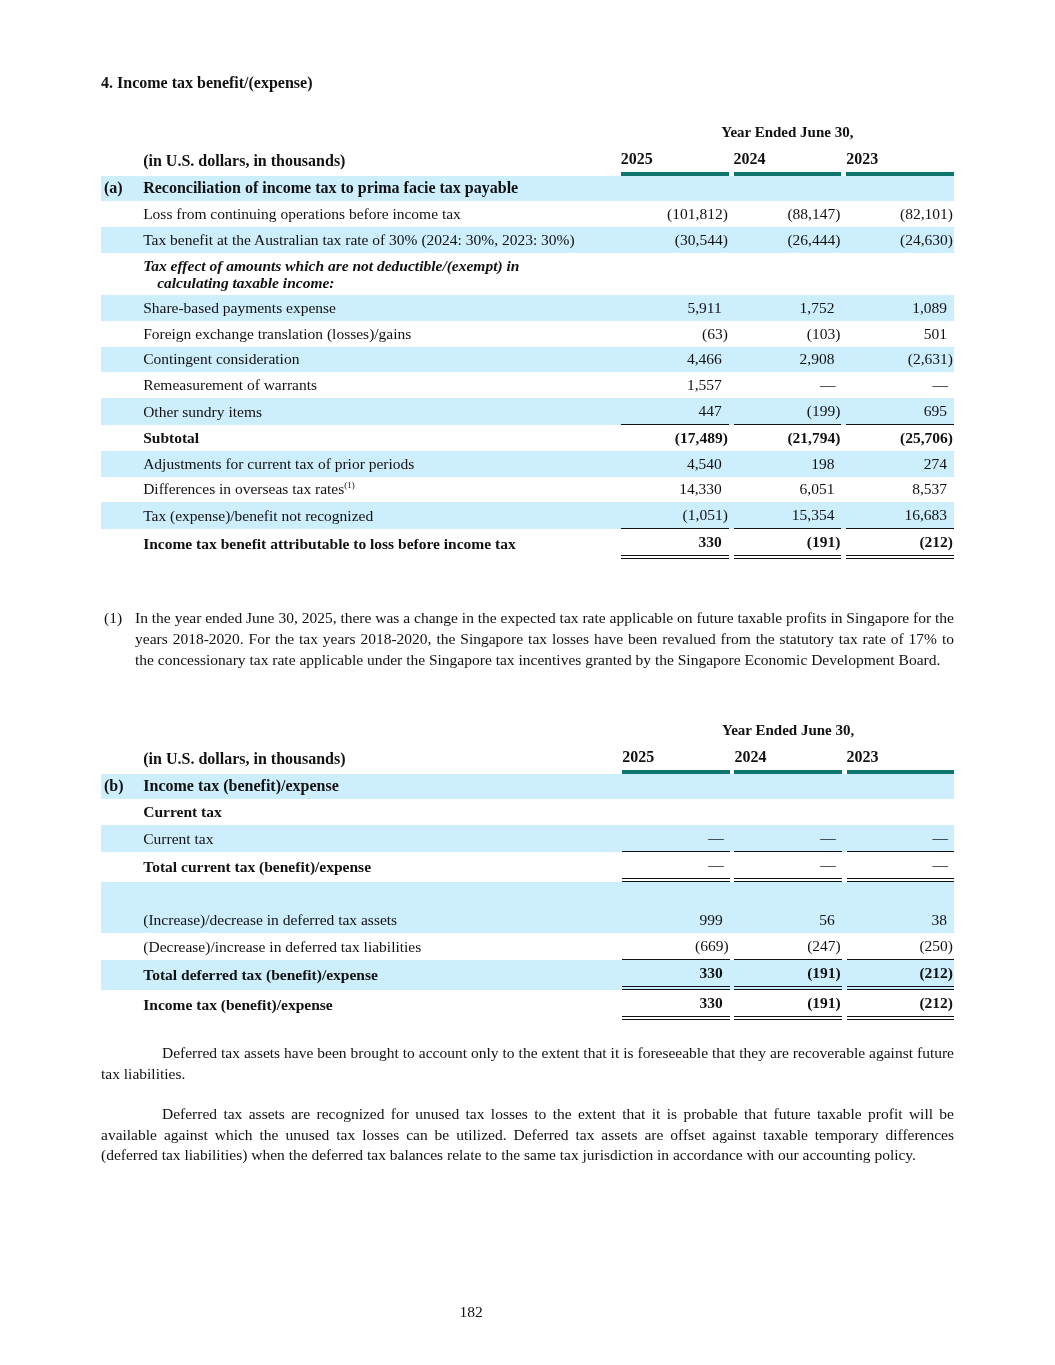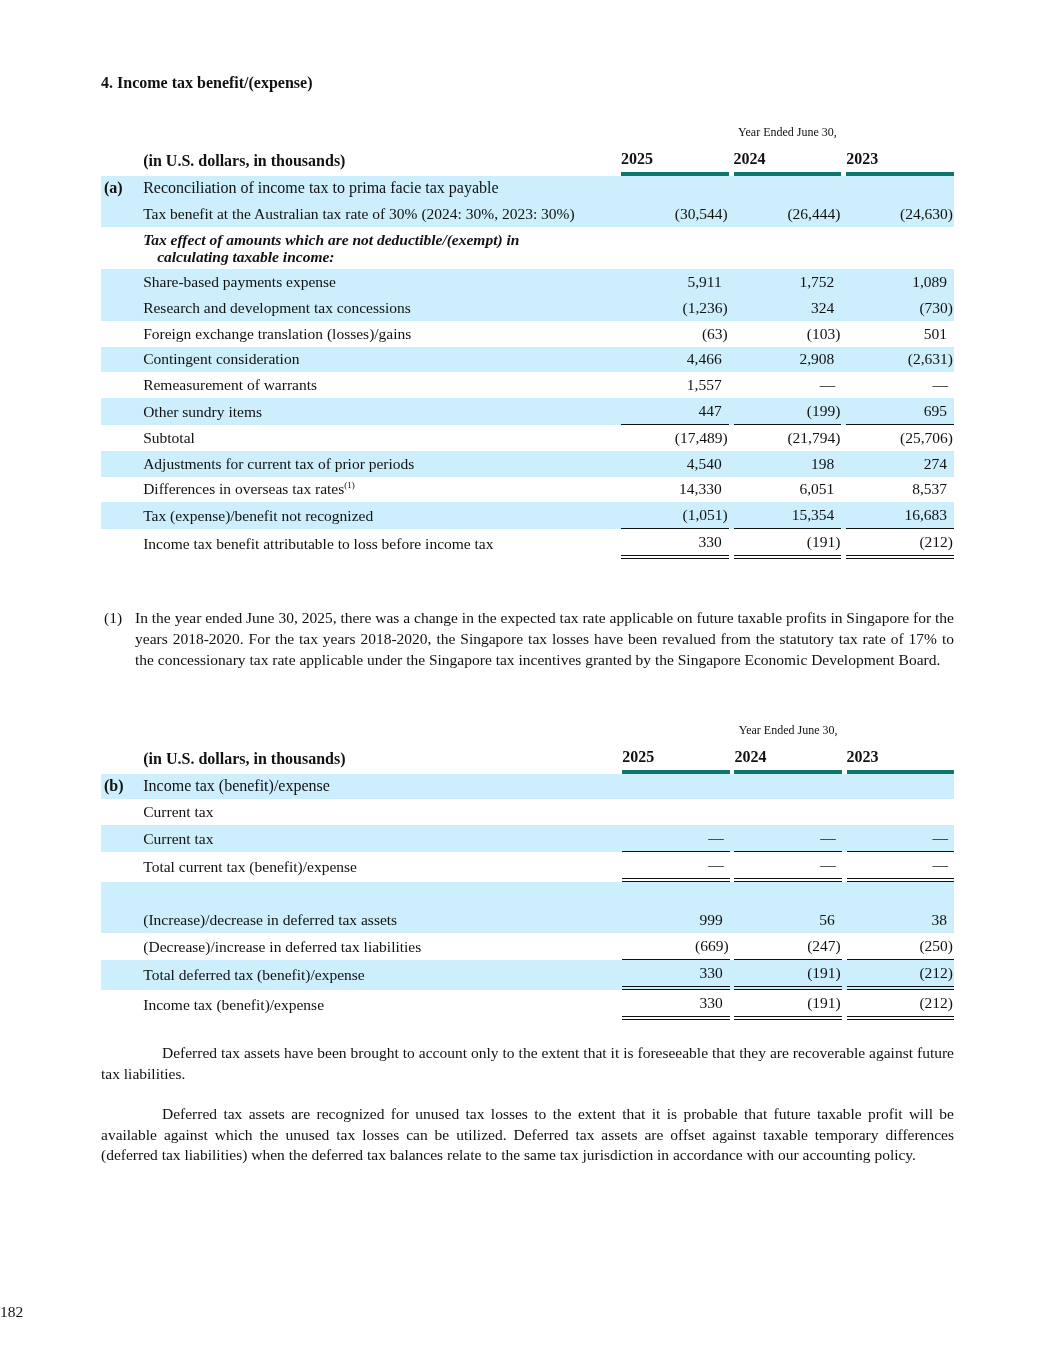--- a/index.html
+++ b/index.html
@@ -18,46 +18,46 @@
     border-collapse: separate; border-spacing: 0;
     font-size: 15.5px;
   }
   table.fin td { padding: 0; height: 25.8px; vertical-align: middle; }
   .c-tag { width: 40px; padding-left: 3px !important; font-weight: bold; }
   .c-label { width: 492px; }
   .c-num { width: 103px; text-align: right; padding-right: 1px !important; }
   .gap { width: 5px; }
   tr.hl td { background: #cdeefc; }
   tr.hl td.gap { background: #cdeefc; }
-  .hdr-top td { height: 18px; font-size: 12px; font-weight: normal; }
+  .hdr-top td { height: 18px; font-size: 15px; font-weight: bold; }
   .hdr-years td { height: 22px; font-size: 16px; font-weight: bold; }
   .hdr-years td.c-num { text-align: left; border-bottom: 4px solid #0f766e; }
   .year-ended { text-align: center; }
-  .b { font-weight: normal; }
+  .b { font-weight: bold; }
   .bi { font-weight: bold; font-style: italic; line-height: 17px; padding-top: 4px !important; padding-bottom: 4px !important; }
   .bi .indent { padding-left: 14px; }
   .u1 { border-bottom: 1.5px solid #111; }
   .u2 { border-bottom: 4px double #111; }
   .dash { text-align: right; padding-right: 6px !important; }
   sup { font-size: 9px; vertical-align: 6px; }
   .footnote {
     position: absolute; top: 607px; left: 3px; width: 850px;
     font-size: 15.5px; line-height: 21px; text-align: justify;
     display: flex;
   }
   .footnote .fn-mark { width: 31px; flex: none; }
   .footnote .fn-text { flex: 1; }
   .para {
     position: absolute; left: 0; width: 853px;
     font-size: 15.5px; line-height: 20.7px; text-align: justify;
     text-indent: 61px; margin: 0;
   }
   .page-number {
     position: absolute; top: 1303px; left: 0; width: 942px;
-    text-align: left; font-size: 15.5px;
+    text-align: center; font-size: 15.5px;
   }
 </style>
 </head>
 <body>
 
 <div class="page">
 
   <div class="section-title">4. Income tax benefit/(expense)</div>
 
   <table class="fin" style="top:120px;">
@@ -78,20 +78,29 @@
     </tr>
     <tr class="hl">
       <td class="c-tag" style="font-size:16px;">(a)</td>
       <td class="c-label b" style="font-size:16px;">Reconciliation of income tax to prima facie tax payable</td>
       <td class="c-num"></td>
           <td class="gap"></td>
           <td class="c-num"></td>
           <td class="gap"></td>
           <td class="c-num"></td>
     </tr>
+    <tr>
+      <td class="c-tag"></td>
+      <td class="c-label">Loss from continuing operations before income tax</td>
+      <td class="c-num">(101,812)</td>
+          <td class="gap"></td>
+      <td class="c-num">(88,147)</td>
+          <td class="gap"></td>
+      <td class="c-num">(82,101)</td>
+    </tr>
     <tr class="hl">
       <td class="c-tag"></td>
       <td class="c-label">Tax benefit at the Australian tax rate of 30% (2024: 30%, 2023: 30%)</td>
       <td class="c-num">(30,544)</td>
           <td class="gap"></td>
       <td class="c-num">(26,444)</td>
           <td class="gap"></td>
       <td class="c-num">(24,630)</td>
     </tr>
     <tr>
@@ -107,29 +116,20 @@
           <td class="c-num"></td>
     </tr>
     <tr class="hl">
       <td class="c-tag"></td>
       <td class="c-label">Share-based payments expense</td>
       <td class="c-num" style="padding-right:7px!important">5,911</td>
           <td class="gap"></td>
       <td class="c-num" style="padding-right:7px!important">1,752</td>
           <td class="gap"></td>
       <td class="c-num" style="padding-right:7px!important">1,089</td>
-    </tr>
-    <tr class="hl">
-      <td class="c-tag"></td>
-      <td class="c-label">Research and development tax concessions</td>
-      <td class="c-num">(1,236)</td>
-          <td class="gap"></td>
-      <td class="c-num" style="padding-right:7px!important">324</td>
-          <td class="gap"></td>
-      <td class="c-num">(730)</td>
     </tr>
     <tr>
       <td class="c-tag"></td>
       <td class="c-label">Foreign exchange translation (losses)/gains</td>
       <td class="c-num">(63)</td>
           <td class="gap"></td>
       <td class="c-num">(103)</td>
           <td class="gap"></td>
       <td class="c-num" style="padding-right:7px!important">501</td>
     </tr>

